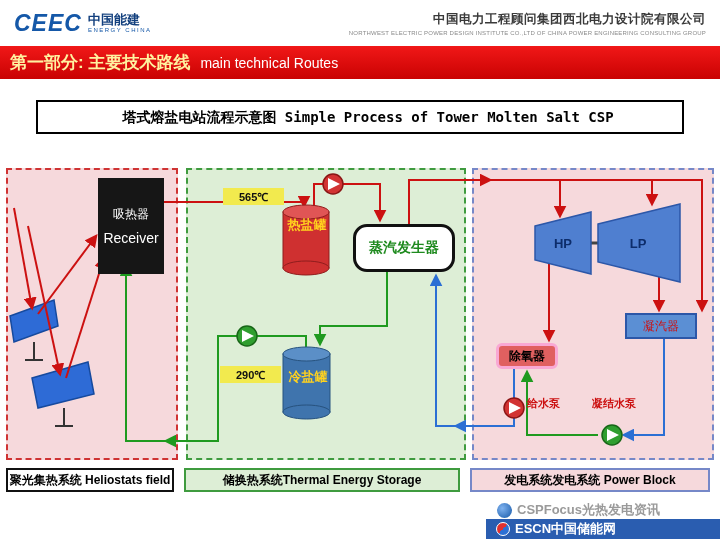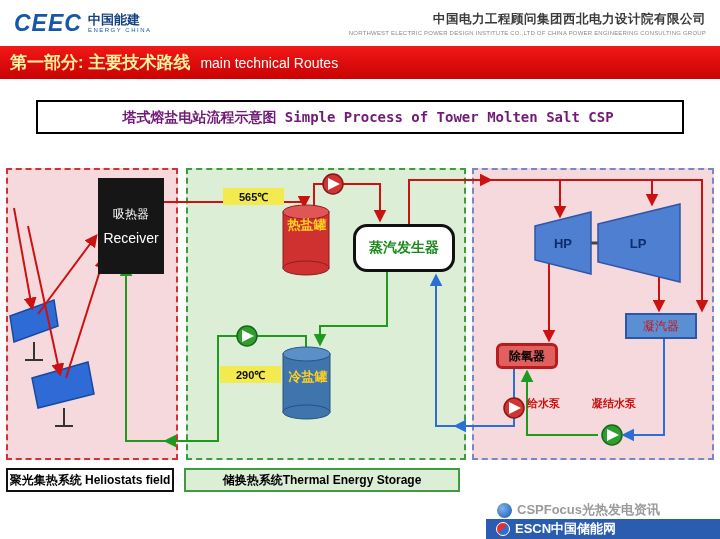--- a/index.html
+++ b/index.html
@@ -22,21 +22,21 @@
   
   .banner { position:absolute; top:46px; left:0; width:720px; height:33px;
             background:linear-gradient(#f11818,#c90202); display:flex; align-items:center; gap:10px;
             padding-left:10px; }
   .banner-cn { font-size:17px; font-weight:bold; color:#fff2a0; }
   .banner-en { font-size:14px; color:#ffffff; }
 
   
   .title-box { position:absolute; top:100px; left:36px; width:648px; height:34px;
                border:2px solid #000; background:#fff; text-align:center; line-height:30px;
-               font-family:"DejaVu Sans Mono", monospace; font-weight:bold; font-size:14px; color:#701a75;
+               font-family:"DejaVu Sans Mono", monospace; font-weight:bold; font-size:14px; color:#000000;
                white-space:nowrap;padding-left:16px; }
 
   
   .diagram { position:absolute; top:166px; left:4px; width:712px; height:298px; }
   .panel { position:absolute; top:2px; height:292px; z-index:1; }
   .panel-heliostat { left:2px;   width:172px; background:#f6d9dc; border:2px dashed #cf3333; }
   .panel-storage   { left:182px; width:280px; background:#ddeed6; border:2px dashed #3f9b3f; }
   .panel-power     { left:468px; width:242px; background:#f6d9dc; border:2px dashed #7688c8; }
   .flow-svg { position:absolute; top:0; left:0; width:712px; height:298px; z-index:2; pointer-events:none; }
 
@@ -57,21 +57,21 @@
   .tank-label-cold { left:284px; top:204px; }
 
   .steam-gen { position:absolute; left:349px; top:58px; width:102px; height:48px; z-index:3;
                background:#fff; border:3px solid #111; border-radius:14px; display:flex;
                align-items:center; justify-content:center; color:#1e8a1e; font-size:14px; font-weight:bold; }
 
   .condenser { position:absolute; left:621px; top:147px; width:72px; height:26px; z-index:3;
                background:#5b8fd4; border:2px solid #2c57a8; display:flex; align-items:center;
                justify-content:center; color:#cc1111; font-size:12px; font-weight:normal; }
   .deaerator { position:absolute; left:492px; top:177px; width:62px; height:26px; z-index:3;
-               background:#e06060; border:3px solid #b91c1c; border-radius:6px; display:flex;
+               background:#e06060; border:3px solid #f9a8d4; border-radius:6px; display:flex;
                align-items:center; justify-content:center; color:#000; font-size:12px; font-weight:bold; }
   .pump-label { position:absolute; z-index:3; color:#cc1111; font-size:11px; font-weight:bold; }
   .label-feedwater  { left:523px; top:230px; }
   .label-condensate { left:588px; top:230px; }
 
   
   .footer-label { position:absolute; top:468px; height:24px; display:flex; align-items:center;
                   justify-content:center; font-size:12px; font-weight:bold; color:#000;
                   white-space:nowrap; }
   .fl-heliostat { left:6px;   width:168px; background:#ffffff; border:2px solid #111; }
@@ -225,20 +225,21 @@
     <div class="steam-gen">蒸汽发生器</div>
 
     <div class="condenser">凝汽器</div>
     <div class="deaerator">除氧器</div>
     <div class="pump-label label-feedwater">给水泵</div>
     <div class="pump-label label-condensate">凝结水泵</div>
   </div>
 
   <div class="footer-label fl-heliostat">聚光集热系统 Heliostats field</div>
   <div class="footer-label fl-storage">储换热系统Thermal Energy Storage</div>
+  <div class="footer-label fl-power">发电系统发电系统 Power Block</div>
 
   <div class="cspfocus">
     <span class="cspfocus-icon"></span>
     <span>CSPFocus光热发电资讯</span>
   </div>
   <div class="escn-bar">
     <span class="escn-icon"></span>
     <span>ESCN中国储能网</span>
   </div>
 

